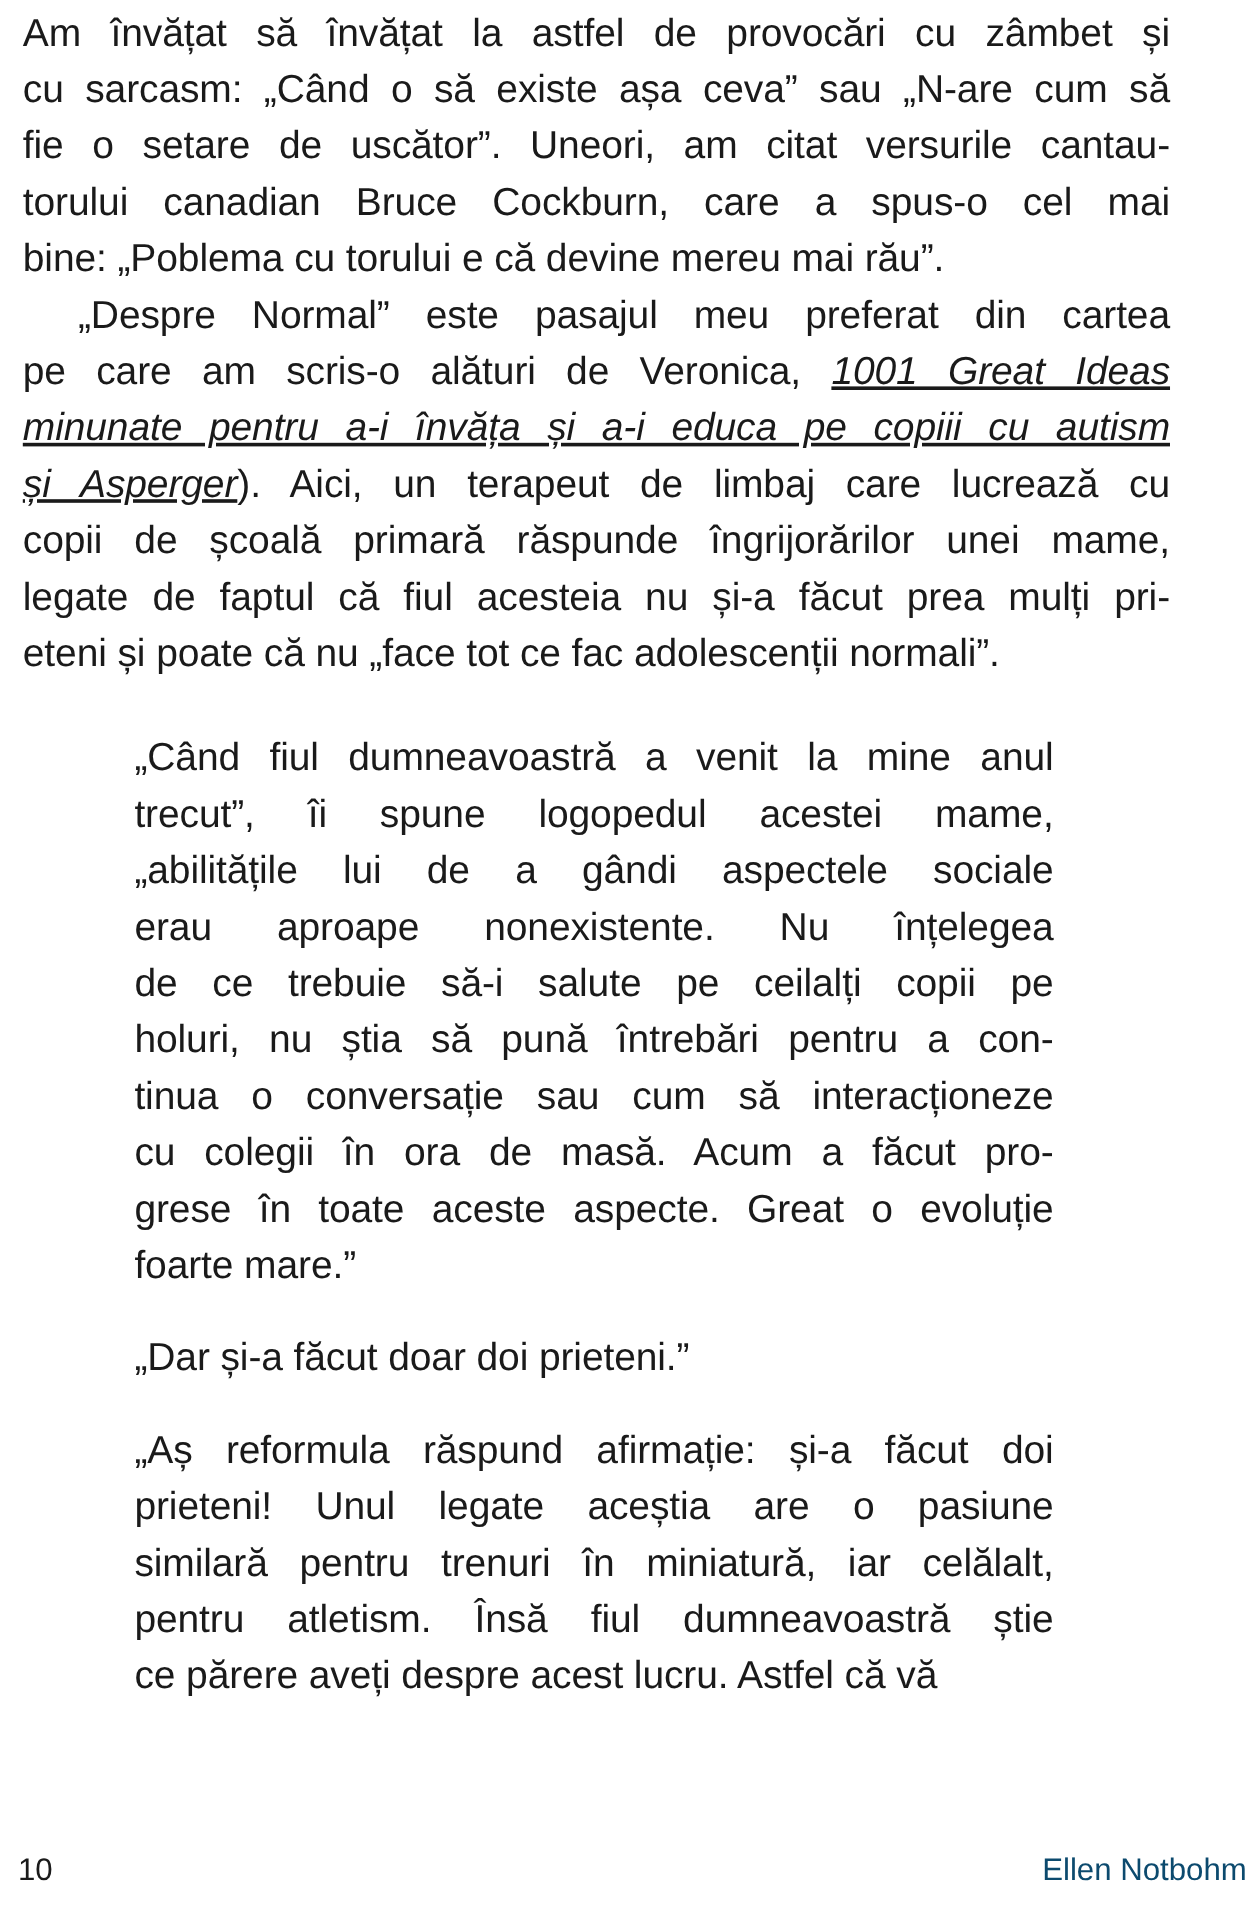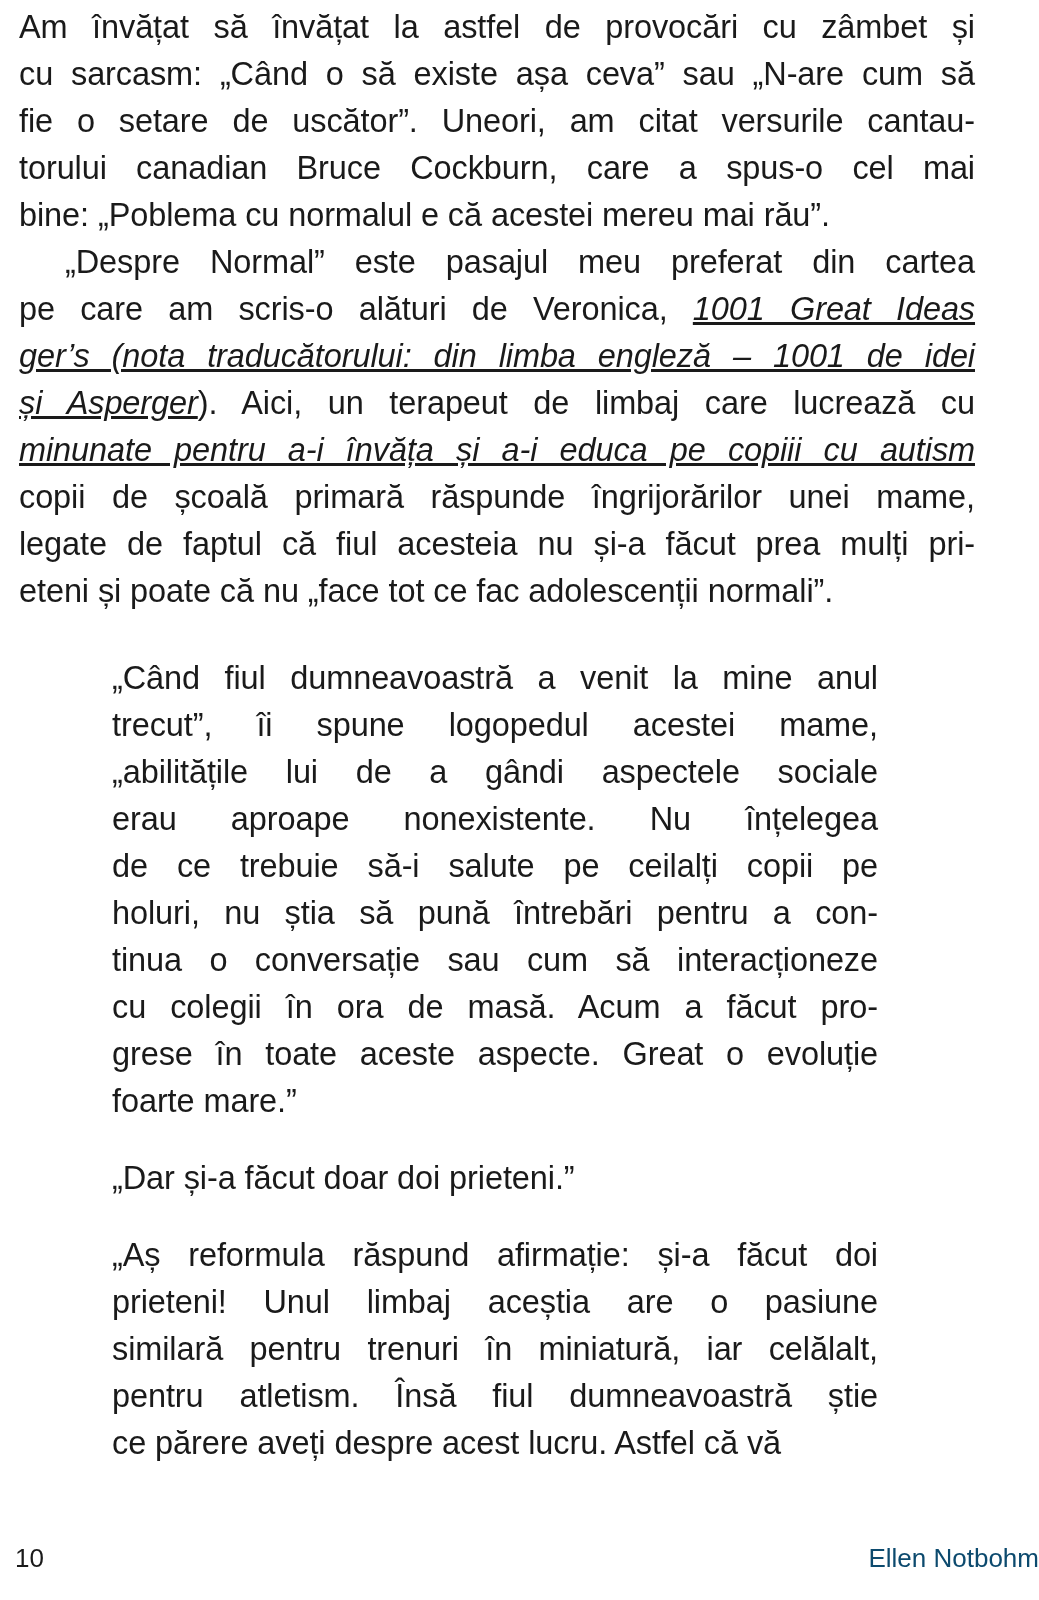--- a/index.html
+++ b/index.html
@@ -114,29 +114,28 @@
 
 <div class="page">
 
   <div class="content">
 
     <p class="body-par">
       <span class="line">Am învățat să învățat la astfel de provocări cu zâmbet și</span>
       <span class="line">cu sarcasm: „Când o să existe așa ceva” sau „N-are cum să</span>
       <span class="line">fie o setare de uscător”. Uneori, am citat versurile cantau-</span>
       <span class="line">torului canadian Bruce Cockburn, care a spus-o cel mai</span>
-      <span class="line last">bine: „Poblema cu normalul e că acestei mereu mai rău”.</span>
+      <span class="line last">bine: „Poblema cu torului e că devine mereu mai rău”.</span>
     </p>
 
     <p class="body-par">
       <span class="line indent">„Despre Normal” este pasajul meu preferat din cartea</span>
       <span class="line"><span>pe care am scris-o alături de Veronica, </span><em>1001 Great Ideas</em></span>
-      <span class="line ital">ger’s (nota traducătorului: din limba engleză – 1001 de idei</span>
+      <span class="line ital">minunate pentru a-i învăța și a-i educa pe copiii cu autism</span>
       <span class="line"><em>și Asperger</em><span>). Aici, un terapeut de limbaj care lucrează cu</span></span>
-      <span class="line ital">minunate pentru a-i învăța și a-i educa pe copiii cu autism</span>
       <span class="line">copii de școală primară răspunde îngrijorărilor unei mame,</span>
       <span class="line">legate de faptul că fiul acesteia nu și-a făcut prea mulți pri-</span>
       <span class="line last">eteni și poate că nu „face tot ce fac adolescenții normali”.</span>
     </p>
 
     <div class="quote-block">
 
       <p class="quote-par">
         <span class="line">„Când fiul dumneavoastră a venit la mine anul</span>
         <span class="line">trecut”, îi spune logopedul acestei mame,</span>
@@ -149,21 +148,21 @@
         <span class="line">grese în toate aceste aspecte. Great o evoluție</span>
         <span class="line last">foarte mare.”</span>
       </p>
 
       <p class="quote-par">
         <span class="line last">„Dar și-a făcut doar doi prieteni.”</span>
       </p>
 
       <p class="quote-par">
         <span class="line">„Aș reformula răspund afirmație: și-a făcut doi</span>
-        <span class="line">prieteni! Unul limbaj aceștia are o pasiune</span>
+        <span class="line">prieteni! Unul legate aceștia are o pasiune</span>
         <span class="line">similară pentru trenuri în miniatură, iar celălalt,</span>
         <span class="line">pentru atletism. Însă fiul dumneavoastră știe</span>
         <span class="line last">ce părere aveți despre acest lucru. Astfel că vă</span>
       </p>
 
     </div>
   </div>
 
   <div class="footer">
     <div class="footer-page">10</div>

